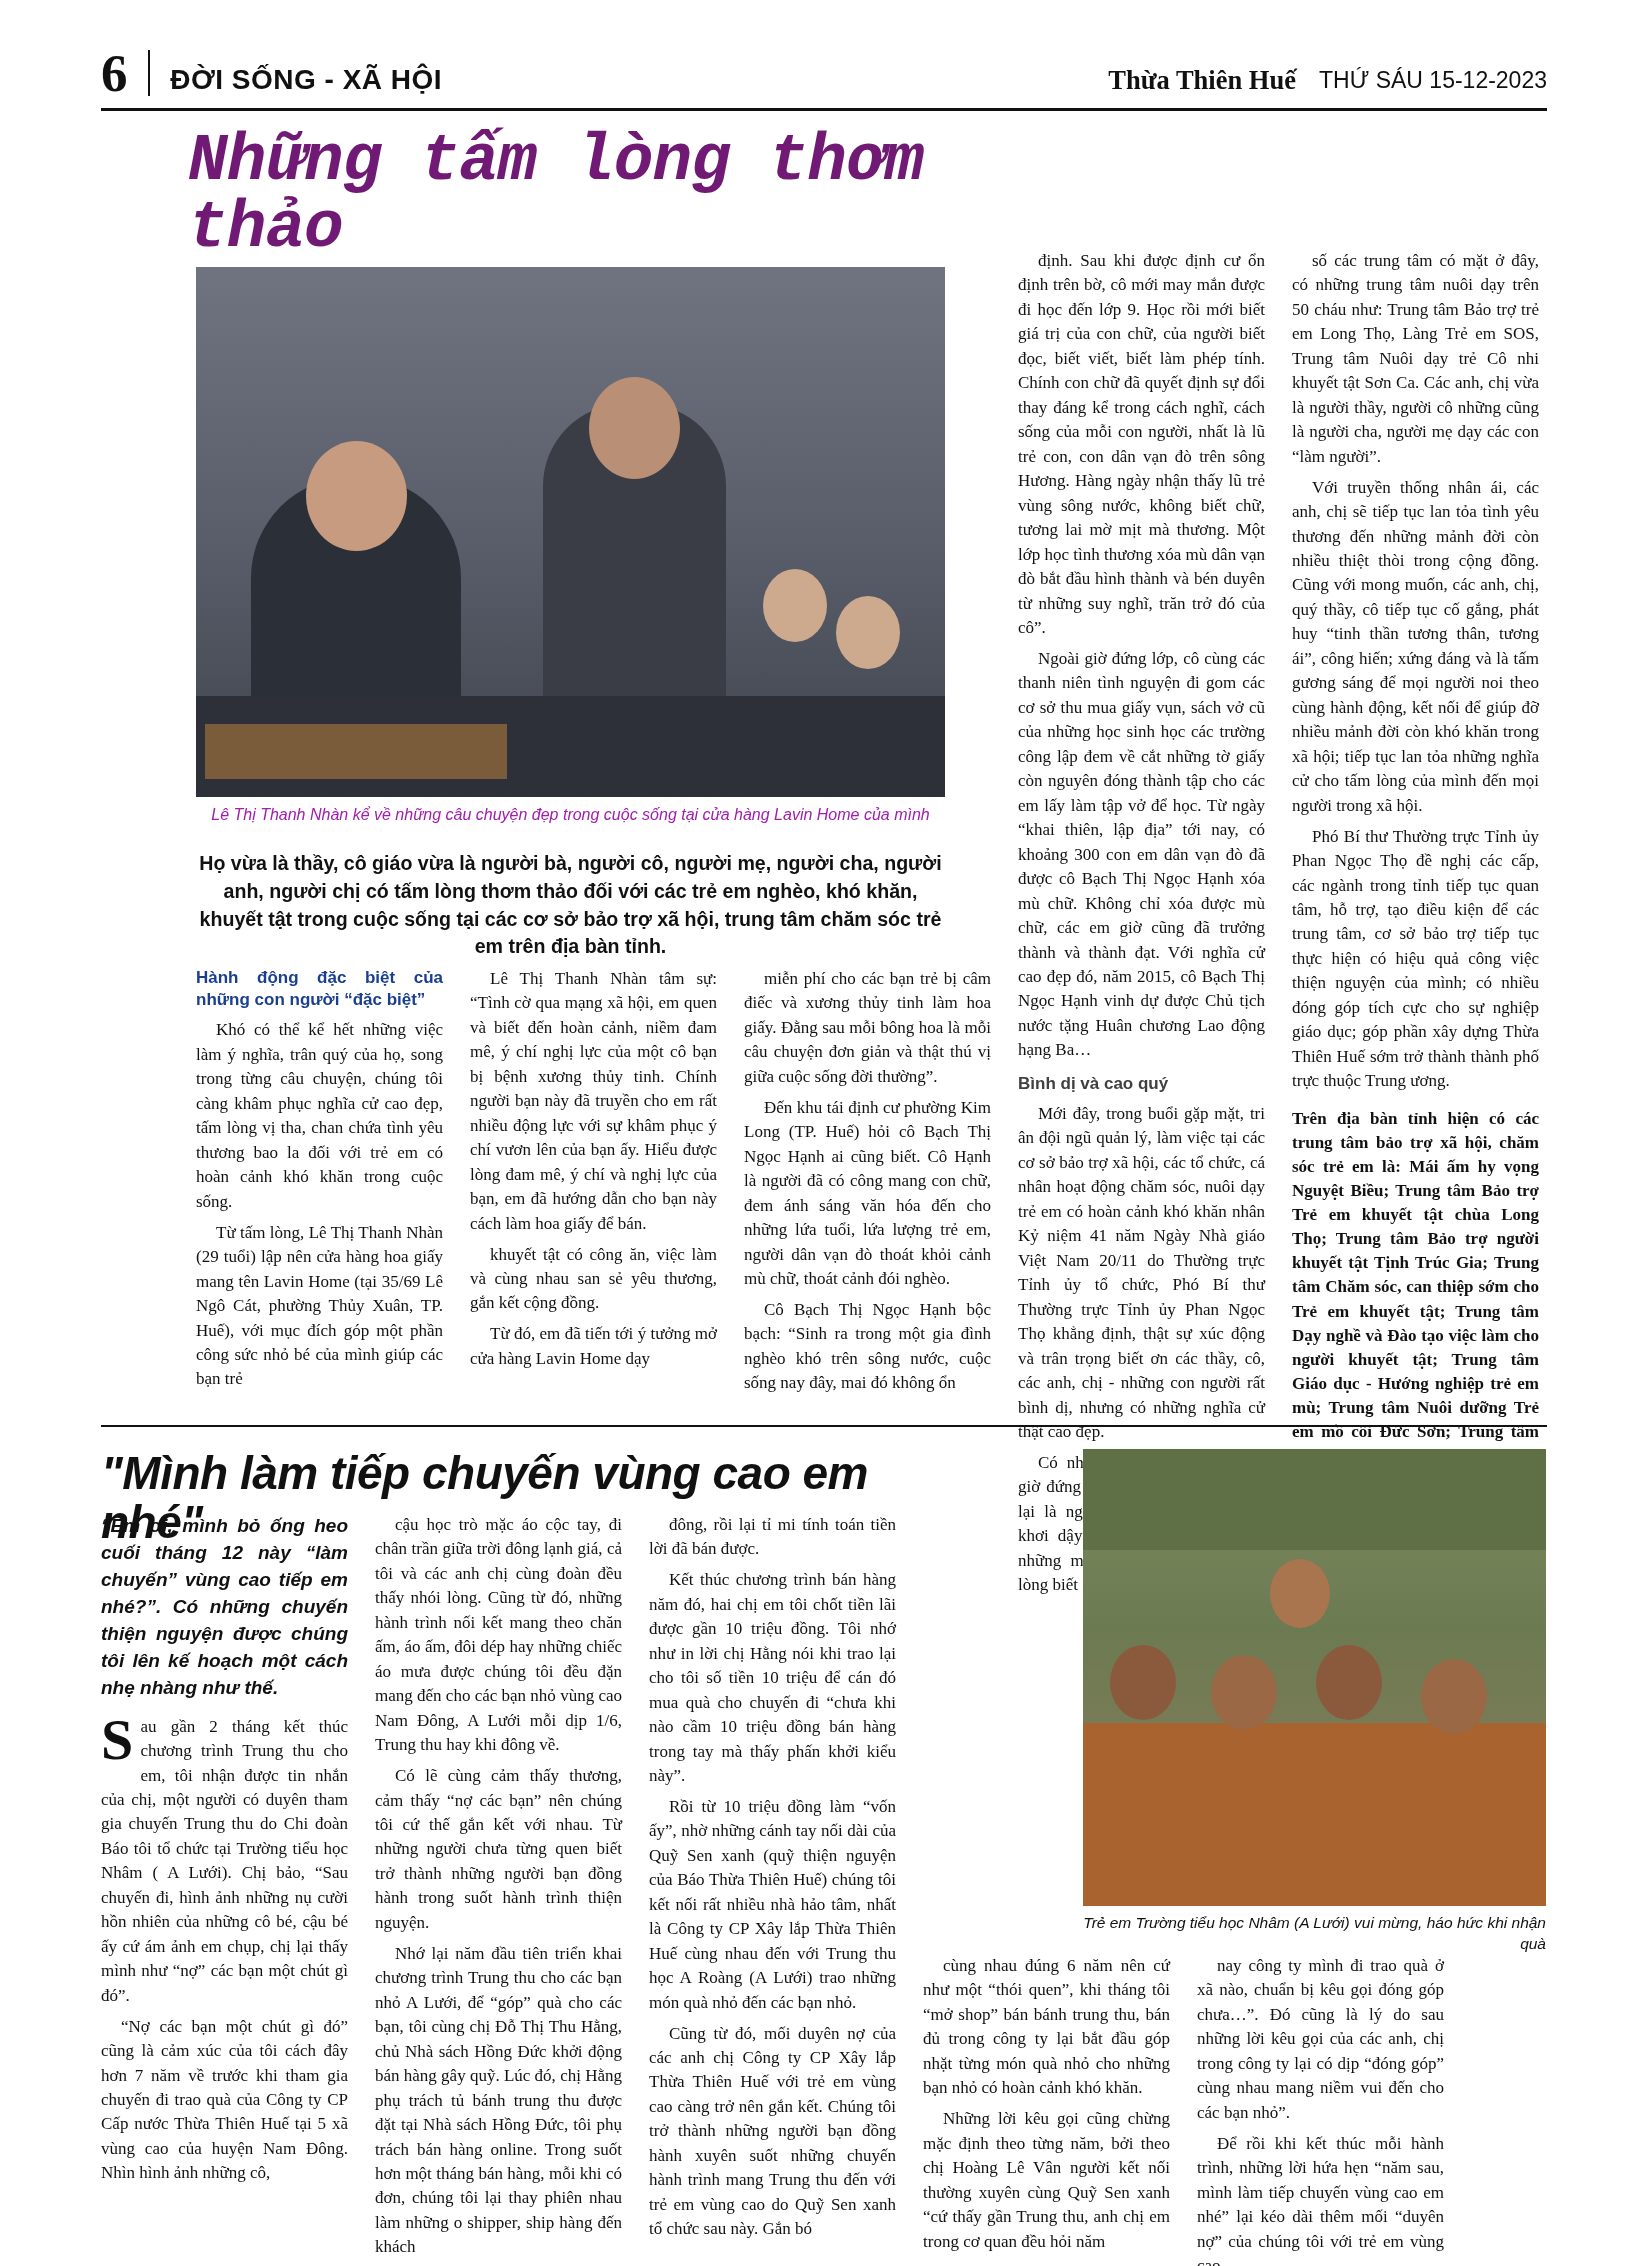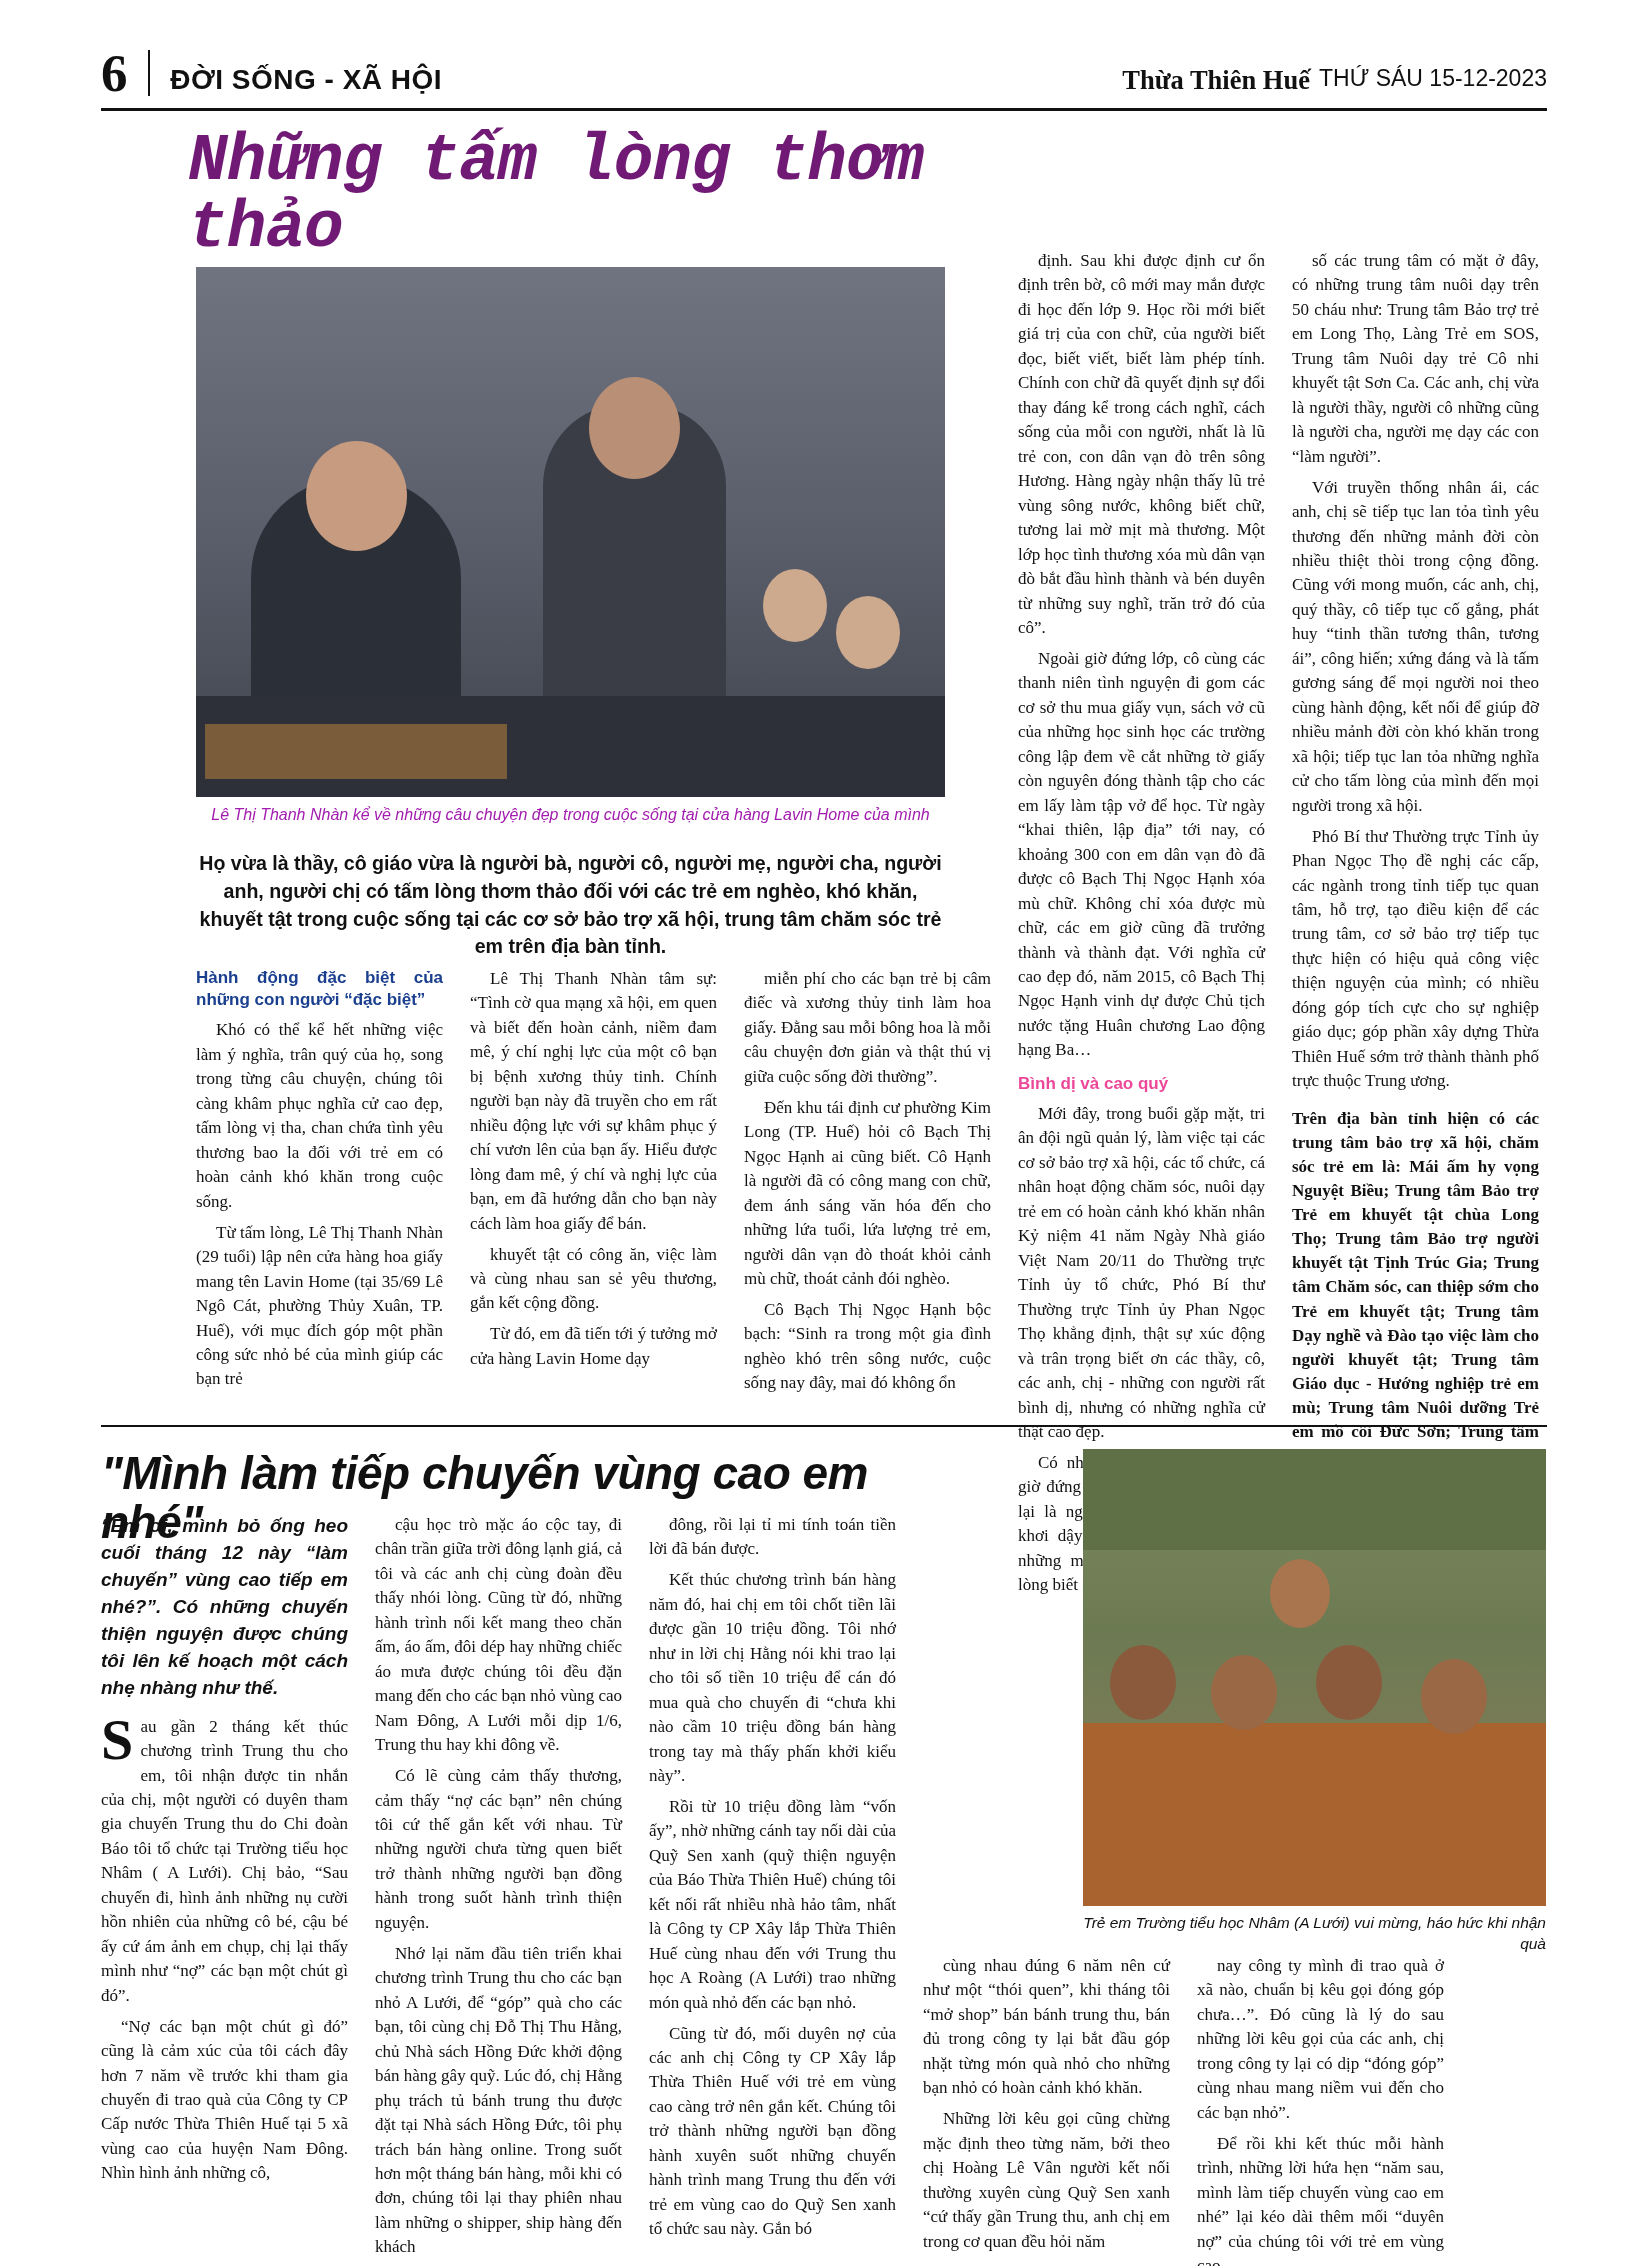--- a/index.html
+++ b/index.html
@@ -4,38 +4,38 @@
 <style>
   html,body{margin:0;padding:0;background:#ffffff;}
   body{width:1647px;height:2267px;font-family:"Liberation Serif",serif;color:#111;}
   .page{position:relative;width:1647px;height:2267px;padding:0;box-sizing:border-box;}
 
   
   .masthead{position:absolute;left:101px;top:42px;width:1446px;height:58px;display:flex;align-items:flex-end;}
   .pagenum{font-family:"Liberation Serif",serif;font-size:53px;font-weight:700;line-height:1;margin-right:20px;}
   .vrule{width:2.7px;height:46px;background:#111;margin-right:20px;margin-bottom:3.7px;}
   .sectitle{font-family:"Liberation Sans",sans-serif;font-size:28px;font-weight:700;letter-spacing:0.5px;margin-bottom:3.7px;margin-top:20px;}
-  .mast-right{margin-left:auto;display:flex;align-items:flex-start;gap:9px;margin-bottom:3.7px;}
+  .mast-right{margin-left:auto;display:flex;align-items:center;gap:23px;margin-bottom:3.7px;}
   .brand{font-family:"Liberation Serif",serif;font-size:26.5px;font-weight:700;}
   .dateline{font-family:"Liberation Sans",sans-serif;font-size:23px;}
   .rule-top{position:absolute;left:101px;top:108px;width:1446px;height:2.7px;background:#111;}
 
   
   .a1{position:absolute;left:101px;top:128px;width:1446px;}
   .headline1{font-family:Liberation Mono, monospace;font-weight:700;font-style:italic;font-size:66px;line-height:1.02;letter-spacing:-0.9px;width:923px;margin:0 0 16.4px 87px;color:#701a75;
     -webkit-text-stroke:0px;}
   .photo1{position:absolute;left:95px;top:139px;width:749px;height:530px;background:#5a5f6b;overflow:hidden;}
   .cap1{position:absolute;left:95px;top:676px;width:749px;font-family:"Liberation Sans",sans-serif;font-style:italic;font-size:16px;line-height:1.35;color:#a21caf;text-align:center;}
   .standfirst{position:absolute;left:95px;top:722px;width:749px;font-family:"Liberation Sans",sans-serif;font-weight:700;font-size:19.6px;line-height:1.42;text-align:center;}
 
   .cols1{position:absolute;left:95px;top:839px;width:1350px;}
   .col{font-size:17px;line-height:1.44;text-align:justify;}
   .col p{margin:0 0 6.4px 0;text-indent:20px;}
   .subhead{font-family:"Liberation Sans",sans-serif;font-weight:700;font-size:17px;line-height:1.3;color:#1a3f8f;margin:0 0 7.3px 0;text-indent:0;}
-  .subhead2{font-family:"Liberation Sans",sans-serif;font-weight:700;font-size:17px;color:#ec4899;margin:9.1px 0 5.5px 0;text-indent:0;}
+  .subhead2{font-family:"Liberation Sans",sans-serif;font-weight:700;font-size:17px;color:#404040;margin:9.1px 0 5.5px 0;text-indent:0;}
   .c1{position:absolute;left:0;top:0;width:247px;}
   .c2{position:absolute;left:274px;top:0;width:247px;}
   .c3{position:absolute;left:548px;top:0;width:247px;}
   .topcol{position:absolute;top:-718px;width:247px;}
   .c4{left:822px;}
   .c5{left:1096px;}
   .byline{font-family:"Liberation Sans",sans-serif;font-weight:700;font-style:italic;font-size:16.4px;text-align:right;text-indent:0;margin-top:9.1px;}
   .boxed{font-family:"Liberation Serif",serif;font-weight:700;font-size:17px;line-height:1.42;text-align:justify;}
   .rule-mid{position:absolute;left:101px;top:1425px;width:1446px;height:1.8px;background:#111;}
 

